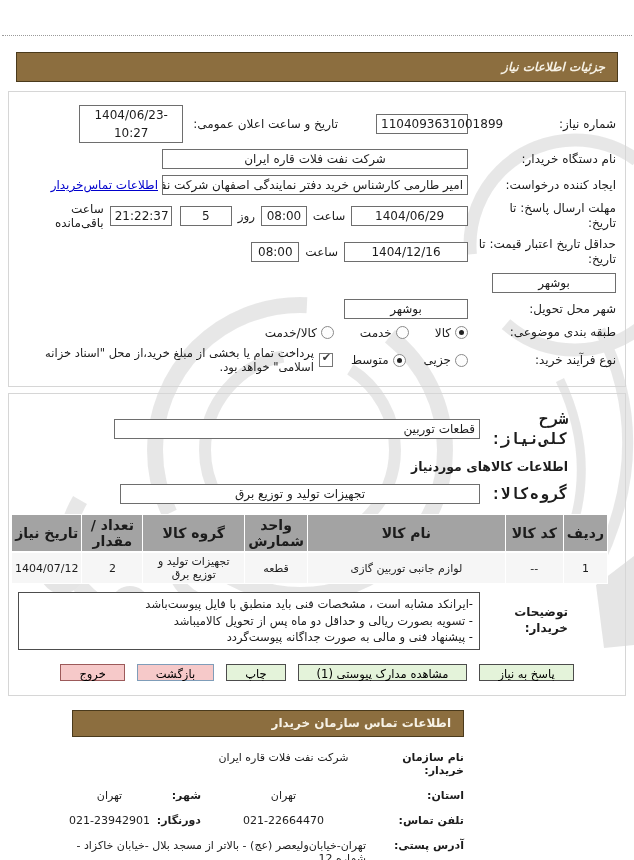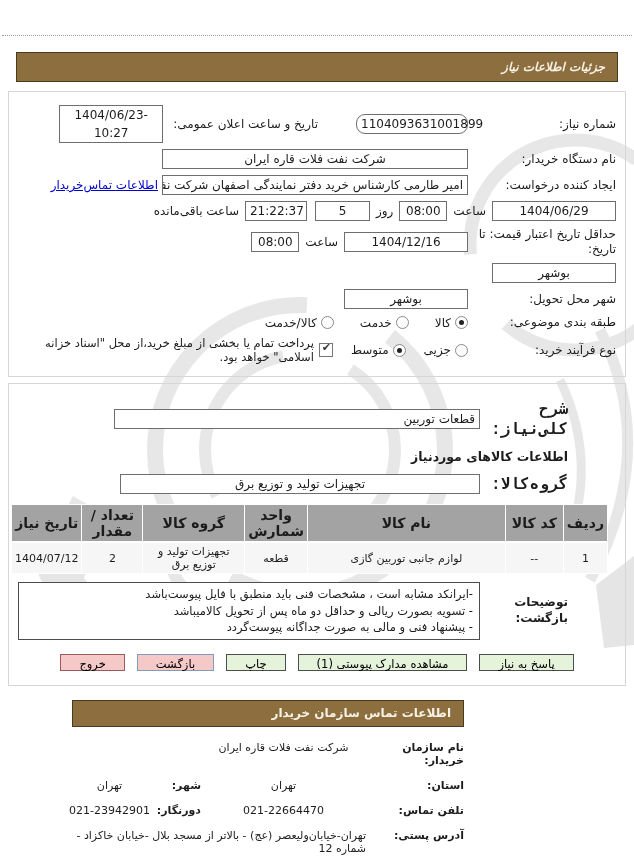--- a/index.html
+++ b/index.html
@@ -23,21 +23,21 @@
   .panel { border:1px solid #d6d6d6; margin:0 8px; padding:7px 9px 6px 9px; background:transparent; }
   #panel2 { margin-top:6px; padding-bottom:10px; }
 
   .frow { display:flex; align-items:center; margin:6px 0; }
   .flabel { flex:0 0 148px; font-size:12px; line-height:1.25; padding-left:10px; }
   .box { border:1px solid #6e6e6e; background:#fff; min-height:20px; line-height:18px;
          font-size:12px; padding:0 4px; text-align:center; }
   .ltr { direction:ltr; unicode-bidi:embed; }
   .small-lbl { font-size:12px; margin:0 6px; }
 
-  .w-need { width:112px;border-radius:9px; }
+  .w-need { width:92px; }
   .w-date { width:104px; }
   .w-wide { width:306px; }
   .w-creator { width:306px; white-space:nowrap; overflow:hidden; text-align:right; }
   .w-d2 { width:124px; }
   .w-hour { width:48px; }
   .w-days { width:55px; }
   .w-left { width:62px; }
 
   a.link { color:#0000cc; font-size:12px; margin-right:4px; white-space:nowrap; }
 
@@ -130,20 +130,21 @@
       <div class="box w-wide">شرکت نفت فلات قاره ایران</div>
     </div>
 
     <div class="frow">
       <div class="flabel">ایجاد کننده درخواست:</div>
       <div class="box w-creator">امیر طارمی  کارشناس خرید دفتر نمایندگی  اصفهان  شرکت نفت فلات قاره ایران</div>
       <a class="link" href="#">اطلاعات تماس‌خریدار</a>
     </div>
 
     <div class="frow">
+      <div class="flabel">مهلت ارسال پاسخ: تا تاریخ:</div>
       <div class="box w-d2 ltr">1404/06/29</div>
       <span class="small-lbl">ساعت</span>
       <div class="box w-hour ltr">08:00</div>
       <span class="small-lbl">روز</span>
       <div class="box w-days ltr">5</div>
       <div class="box w-left ltr" style="margin-right:8px">21:22:37</div>
       <span class="small-lbl">ساعت باقی‌مانده</span>
     </div>
 
     <div class="frow">
@@ -217,21 +218,21 @@
           <td>لوازم جانبی توربین گازی</td>
           <td>قطعه</td>
           <td>تجهیزات تولید و توزیع برق</td>
           <td>2</td>
           <td class="ltr">1404/07/12</td>
         </tr>
       </tbody>
     </table>
 
     <div class="notes-row">
-      <div class="notes-label">توضیحات بازگشت:</div>
+      <div class="notes-label">توضیحات خریدار:</div>
       <div class="notes-box">
         <div>-ایرانکد مشابه است ، مشخصات فنی باید منطبق با فایل پیوست‌باشد</div>
         <div>- تسویه  بصورت ریالی و حداقل دو ماه پس از تحویل کالامیباشد</div>
         <div>- پیشنهاد فنی و مالی به  صورت جداگانه پیوست‌گردد</div>
       </div>
     </div>
 
     <div class="btnrow">
       <button class="btn green" id="btn-respond">پاسخ به نیاز</button>
       <button class="btn green attach" id="btn-attach">مشاهده مدارک پیوستی (1)</button>

